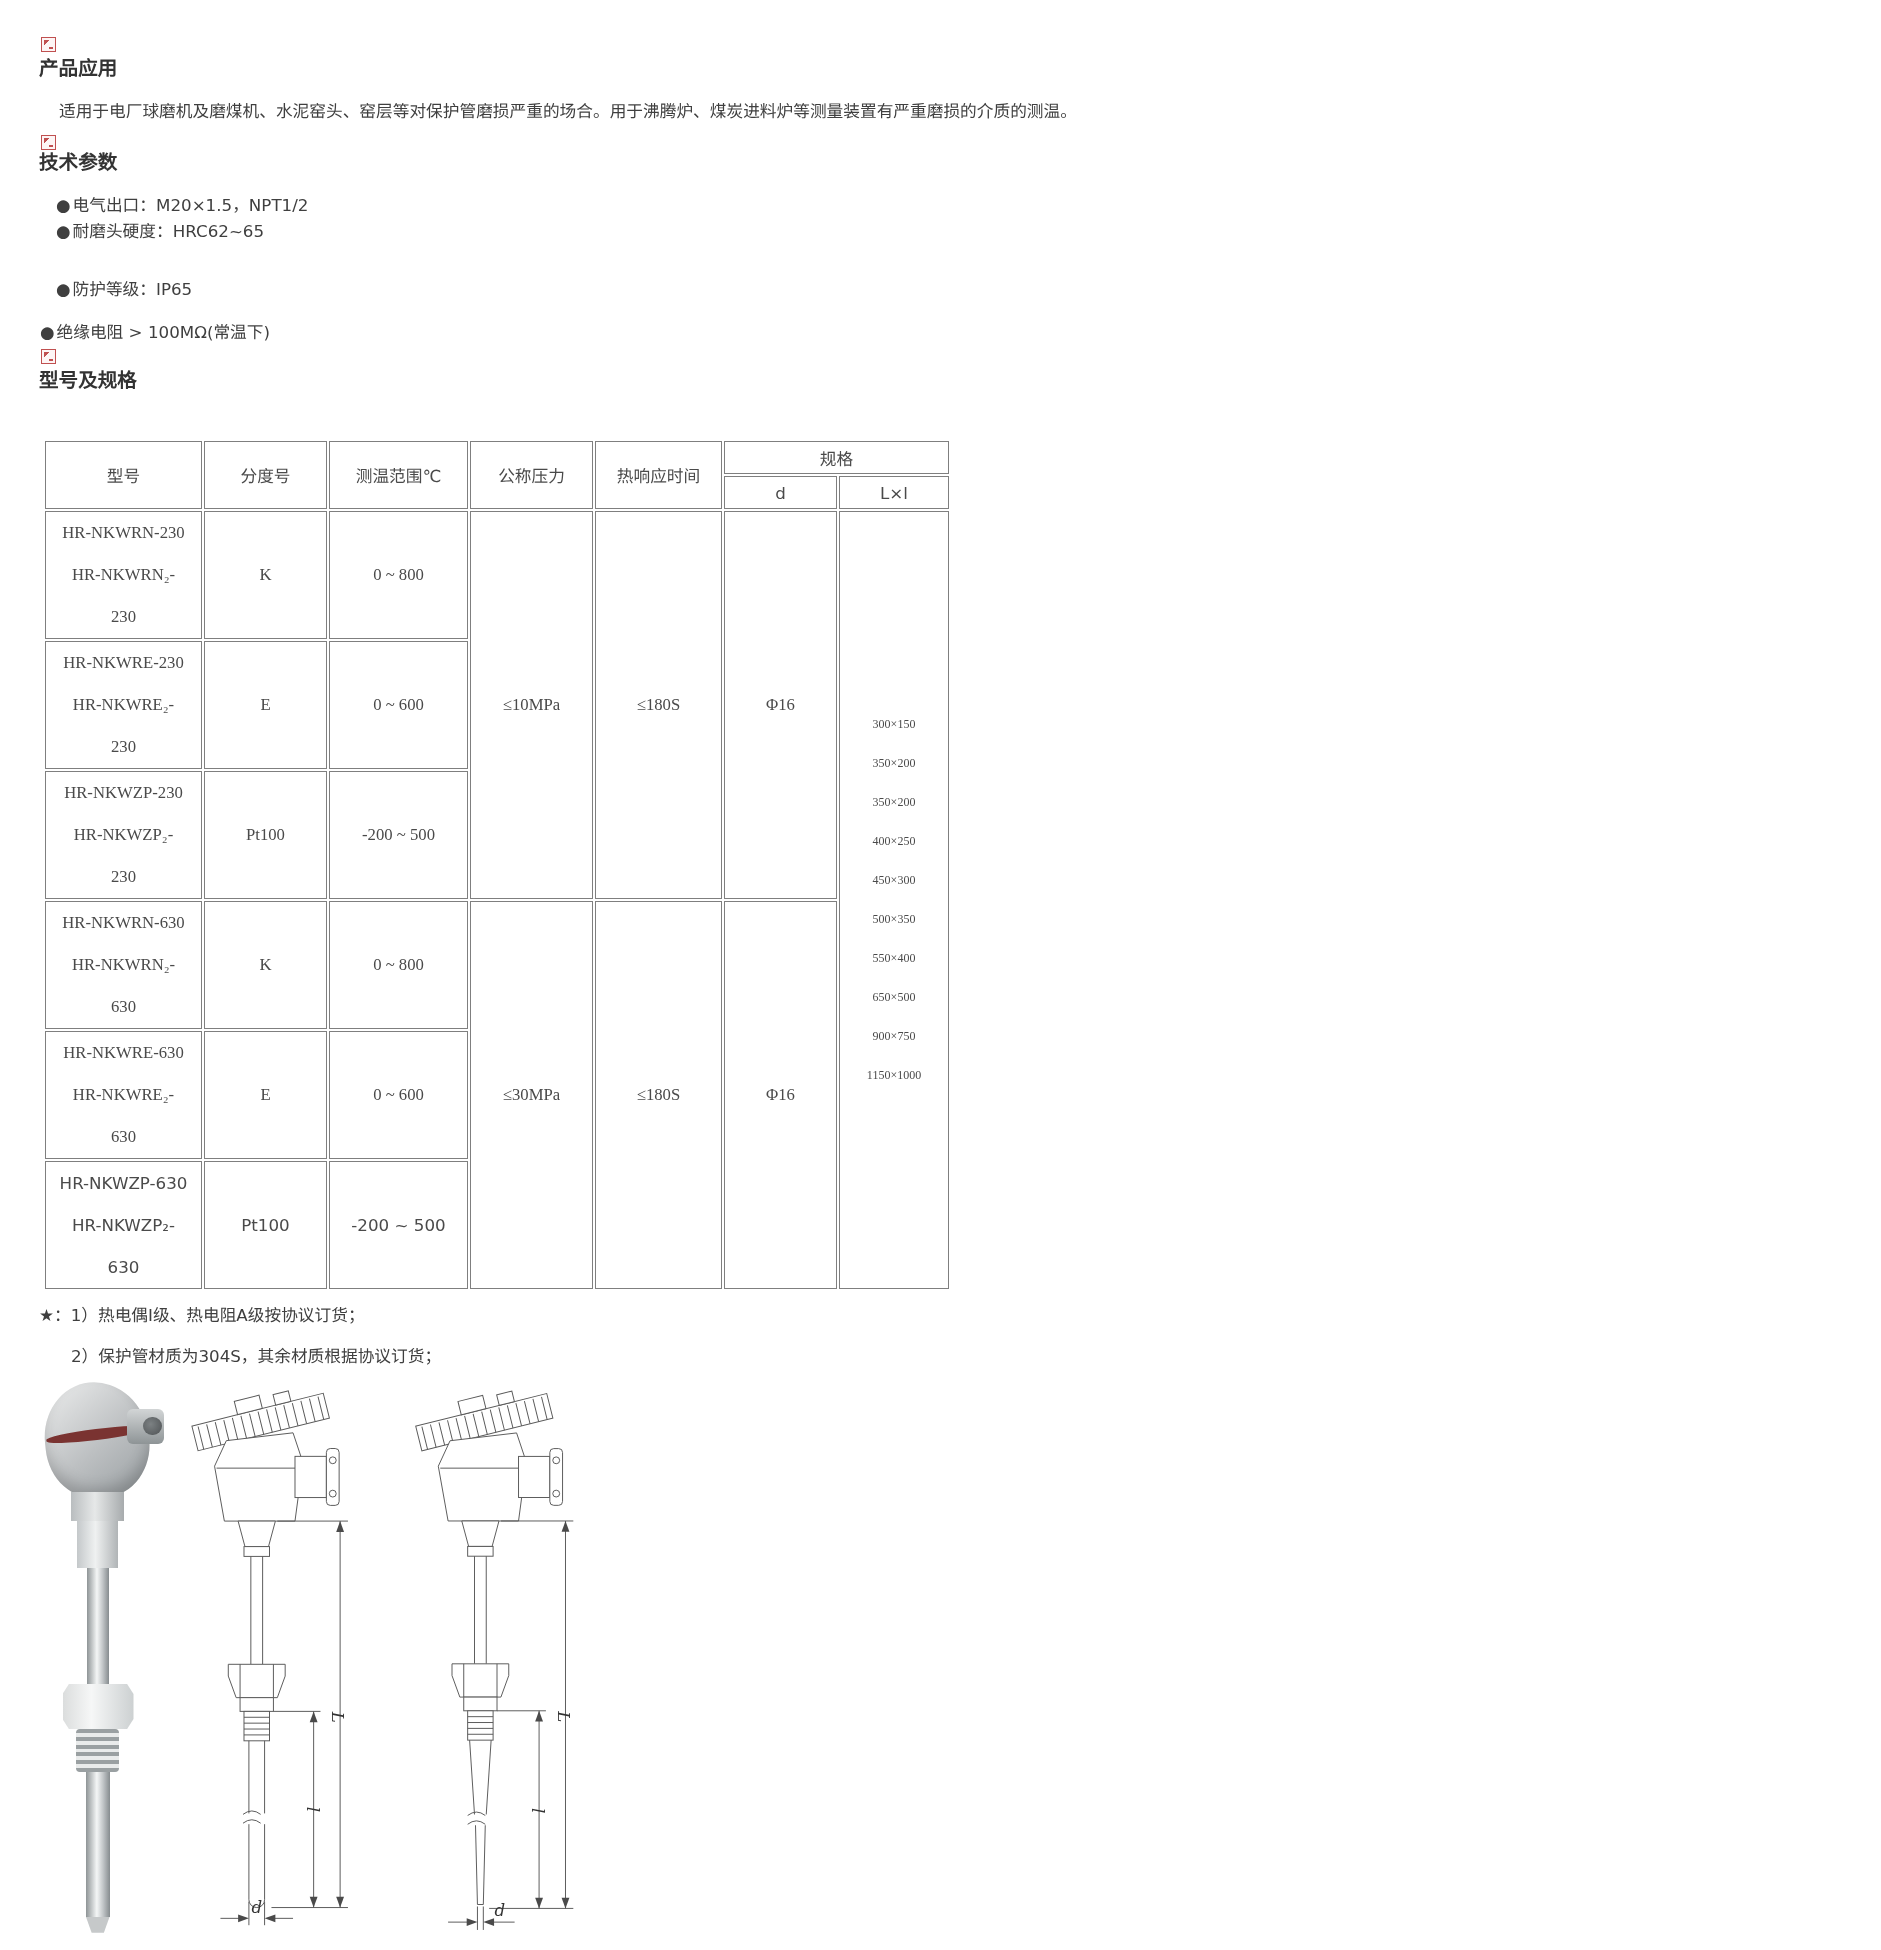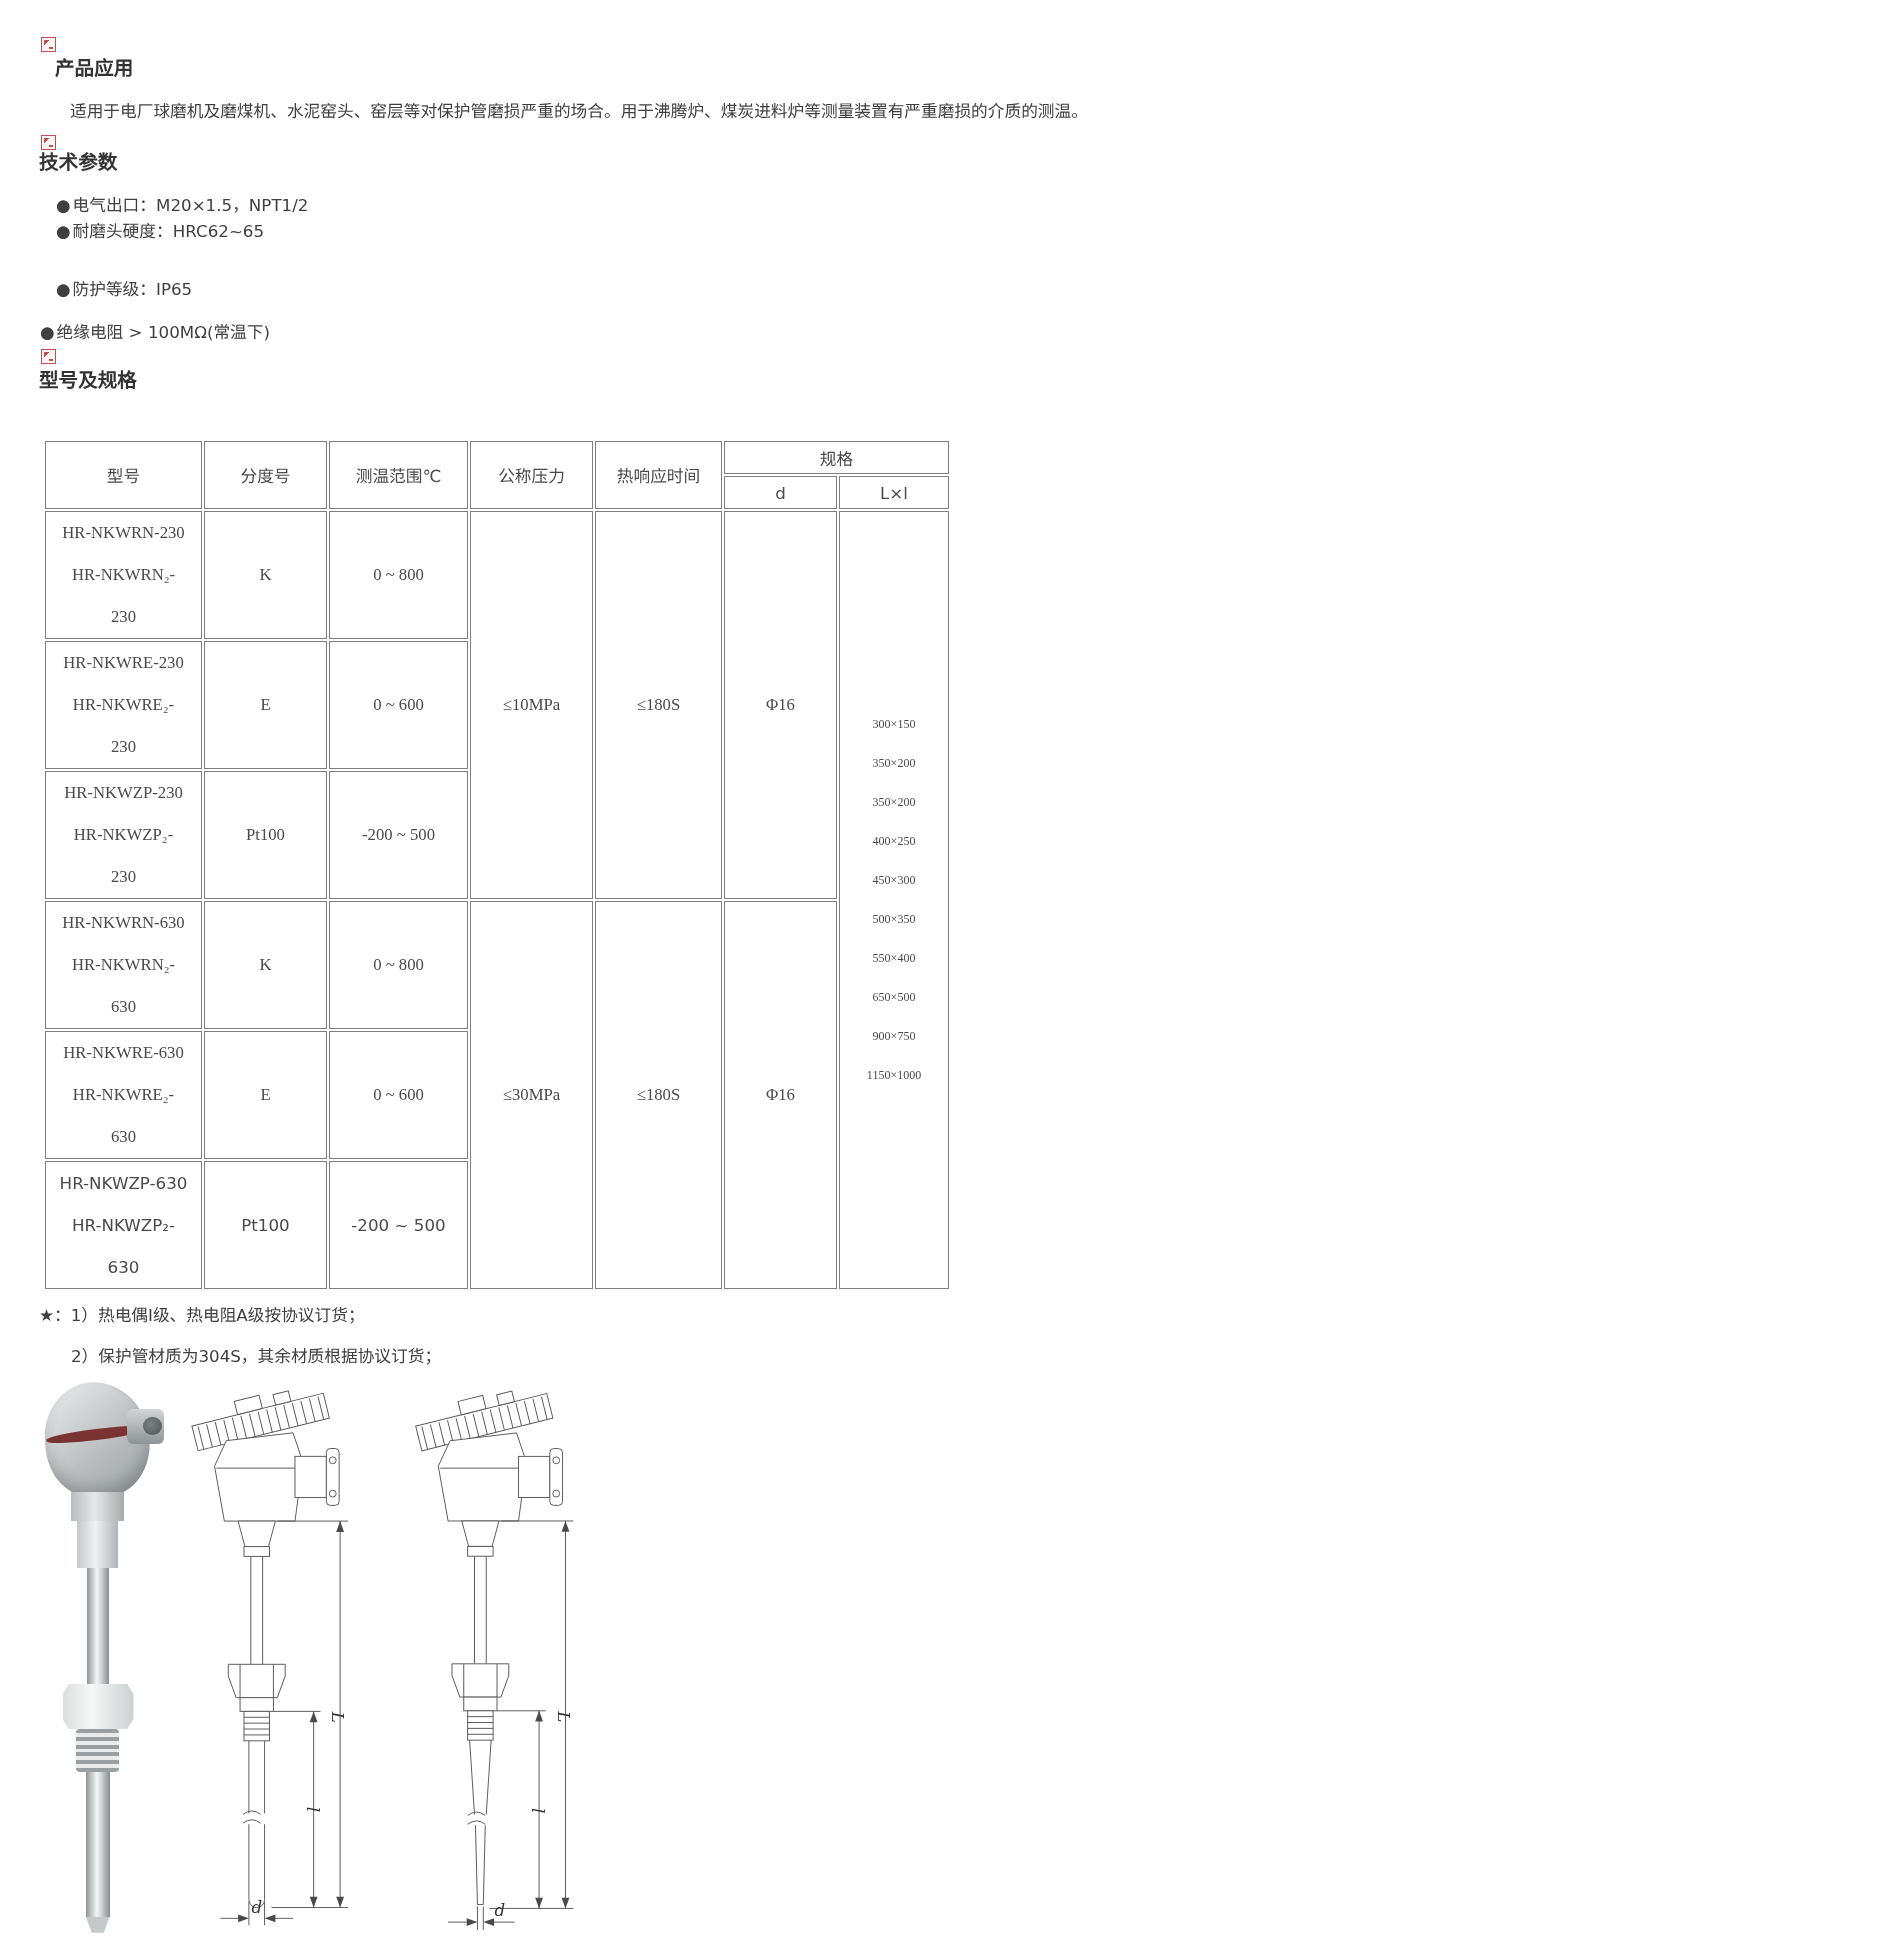--- a/index.html
+++ b/index.html
@@ -64,22 +64,22 @@
   svg .ln{stroke:#5a5a5a;stroke-width:1;fill:none;}
   svg .fillw{fill:#fff;stroke:#5a5a5a;stroke-width:1;}
   svg .arr{fill:#4a4a4a;stroke:none;}
   svg .dim-label{font-family:"DejaVu Serif","Liberation Serif",serif;font-style:italic;
     font-size:17px;fill:#333;}
 </style>
 </head>
 <body>
 
 <span class="marker" style="left:41px;top:37px;"></span>
-<div class="abs sec-title" style="left:55px;top:57px;">产品应用</div>
-<div class="abs body-text" style="left:70px;top:100px;width:1470px;">适用于电厂球磨机及磨煤机、水泥窑头、窑层等对保护管磨损严重的场合。用于沸腾炉、煤炭进料炉等测量装置有严重磨损的介质的测温。</div>
+<div class="abs sec-title" style="left:39px;top:57px;">产品应用</div>
+<div class="abs body-text" style="left:59px;top:100px;width:1470px;">适用于电厂球磨机及磨煤机、水泥窑头、窑层等对保护管磨损严重的场合。用于沸腾炉、煤炭进料炉等测量装置有严重磨损的介质的测温。</div>
 
 <span class="marker" style="left:41px;top:135px;"></span>
 <div class="abs sec-title" style="left:39px;top:151px;">技术参数</div>
 
 <div class="abs bullet-item" style="left:56px;top:194px;"><span class="bullet-dot">●</span><span>电气出口：M20×1.5，NPT1/2</span></div>
 <div class="abs bullet-item" style="left:56px;top:220px;text-align:right;"><span class="bullet-dot">●</span><span>耐磨头硬度：HRC62~65</span></div>
 <div class="abs bullet-item" style="left:56px;top:278px;"><span class="bullet-dot">●</span><span>防护等级：IP65</span></div>
 <div class="abs bullet-item" style="left:40px;top:321px;"><span class="bullet-dot">●</span><span>绝缘电阻 &gt; 100MΩ(常温下)</span></div>
 
 <span class="marker" style="left:41px;top:349px;"></span>

